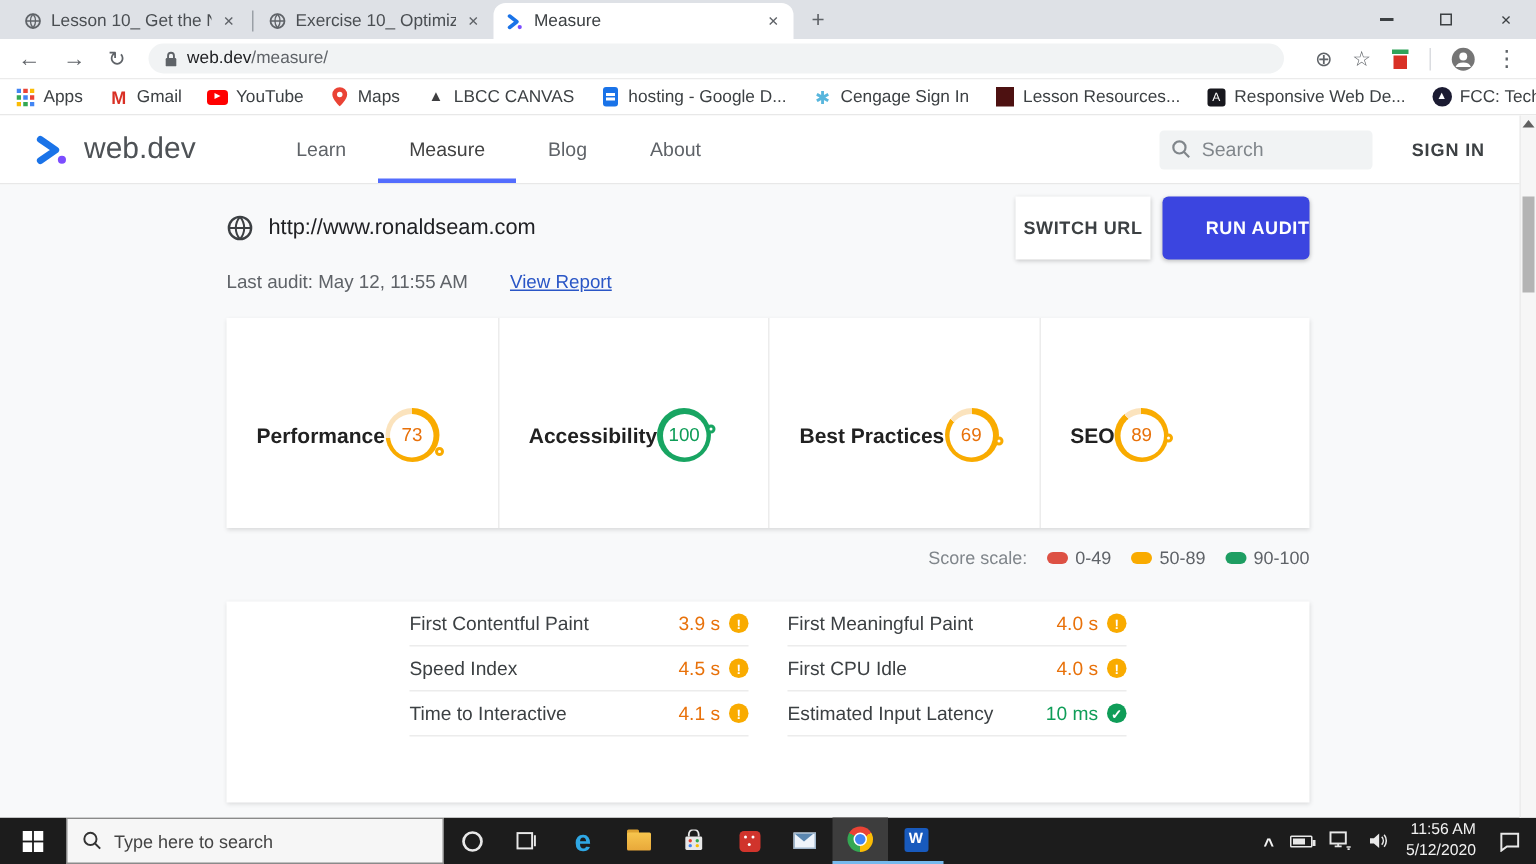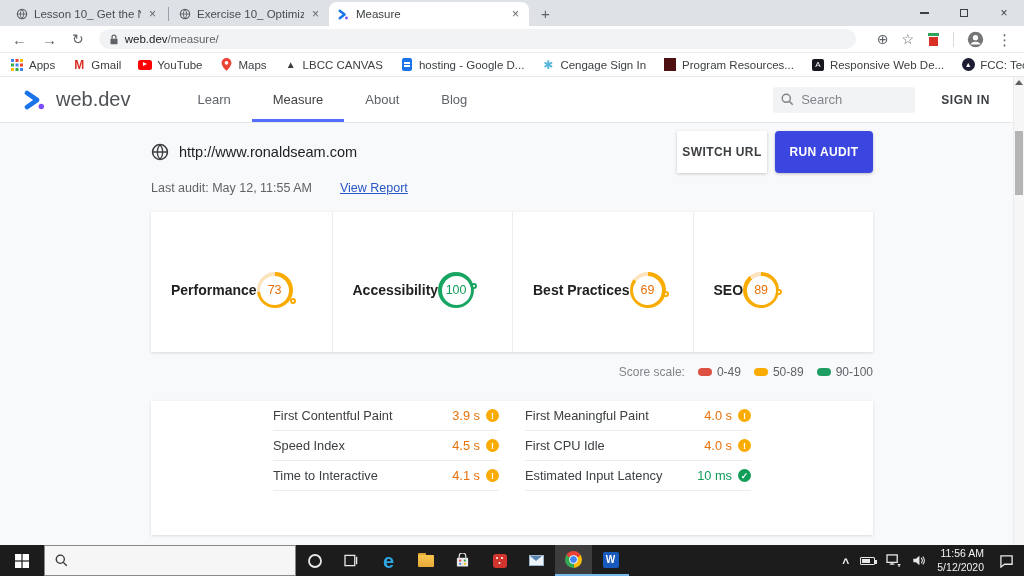--- a/index.html
+++ b/index.html
@@ -258,21 +258,21 @@
     <span>hosting - Google D...</span>
   </span>
   <span class="bm">
     <span class="bm-ic ic-cengage">✱</span>
     <span>Cengage Sign In</span>
   </span>
   <span class="bm">
     <span class="bm-ic">
         <span class="ic-pr"></span>
       </span>
-    <span>Program Resources...</span>
+    <span>Lesson Resources...</span>
   </span>
   <span class="bm">
     <span class="bm-ic">
         <span class="ic-rwd">A</span>
       </span>
     <span>Responsive Web De...</span>
   </span>
   <span class="bm">
     <span class="bm-ic">
         <span class="ic-round-dark">▲</span>
@@ -287,22 +287,22 @@
     <span class="brand">
       <svg width="26" height="26" viewBox="0 0 24 24">
           <path d="M4.5 5.5 L14 12 L4.5 18.5" stroke="#1a73e8" stroke-width="4.2" fill="none" stroke-linecap="round" stroke-linejoin="round"></path>
           <circle cx="17.8" cy="18" r="2.5" fill="#7c4dff"></circle>
         </svg>
       <span>web.dev</span>
     </span>
     <nav class="site-nav">
       <span class="nav-item">Learn</span>
       <span class="nav-item active">Measure</span>
+      <span class="nav-item">Blog</span>
       <span class="nav-item">About</span>
-      <span class="nav-item">Blog</span>
     </nav>
     <div class="site-search">
       <svg width="13" height="13" viewBox="0 0 16 16">
           <circle cx="6.5" cy="6.5" r="5" fill="none" stroke="#80868b" stroke-width="1.8"></circle>
           <line x1="10.3" y1="10.3" x2="14.5" y2="14.5" stroke="#80868b" stroke-width="1.8"></line>
         </svg>
       <input type="text" placeholder="Search" style="">
     </div>
     <span class="sign-in">SIGN IN</span>
   </div>
@@ -313,21 +313,21 @@
       <div class="url-row">
         <span class="url-globe">
           <svg width="18" height="18" viewBox="0 0 16 16">
               <circle cx="8" cy="8" r="6.6" fill="none" stroke="#3c4043" stroke-width="1.4"></circle>
               <path d="M1.4 8 h13.2 M8 1.4 a10 10 0 0 1 0 13.2 M8 1.4 a10 10 0 0 0 0 13.2" fill="none" stroke="#3c4043" stroke-width="1.2"></path>
             </svg>
         </span>
         <span class="audit-url">http://www.ronaldseam.com</span>
         <span class="url-actions">
           <button class="btn-switch">SWITCH URL</button>
-          <button class="btn-run" style="background-color: rgb(59, 69, 224);">RUN AUDIT</button>
+          <button class="btn-run" style="background-color: rgb(59, 69, 224); text-align: right;">RUN AUDIT</button>
         </span>
       </div>
 
       <div class="lastaudit-row">
         <span>Last audit: May 12, 11:55 AM</span>
         <a class="view-report" href="#" style="color: rgb(42, 86, 198);">View Report</a>
       </div>
 
       <div class="score-panel">
         <div class="score-col">
@@ -467,20 +467,21 @@
         <rect x="7.6" y="0" width="6.4" height="6.4" fill="#fff"></rect>
         <rect x="0" y="7.6" width="6.4" height="6.4" fill="#fff"></rect>
         <rect x="7.6" y="7.6" width="6.4" height="6.4" fill="#fff"></rect>
       </svg>
   </span>
   <div class="tb-search">
     <svg width="13" height="13" viewBox="0 0 16 16">
         <circle cx="6.5" cy="6.5" r="5" fill="none" stroke="#333" stroke-width="1.6"></circle>
         <line x1="10.3" y1="10.3" x2="14.5" y2="14.5" stroke="#333" stroke-width="1.6"></line>
       </svg>
+    <input type="text" placeholder="Type here to search" style="">
   </div>
   <span class="tb-app">
     <svg width="16" height="16" viewBox="0 0 16 16">
         <circle cx="8" cy="8" r="6" fill="none" stroke="#e8e8e8" stroke-width="1.8"></circle>
       </svg>
   </span>
   <span class="tb-app">
     <svg width="15" height="13" viewBox="0 0 16 14">
         <rect x="1" y="1.5" width="10.5" height="11" fill="none" stroke="#e8e8e8" stroke-width="1.4"></rect>
         <path d="M13.5 3 v8" stroke="#e8e8e8" stroke-width="1.4"></path>

